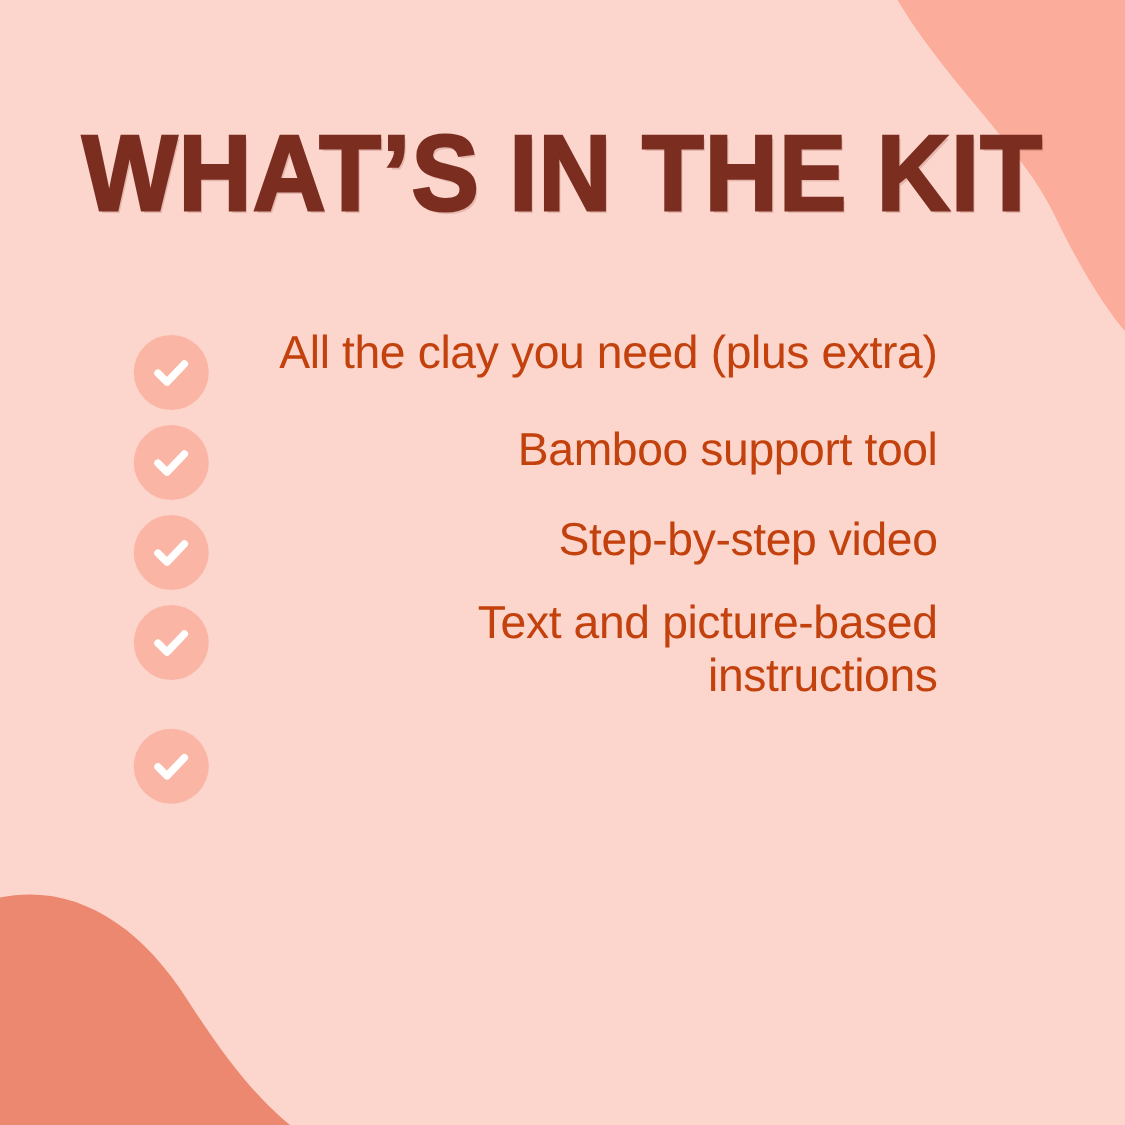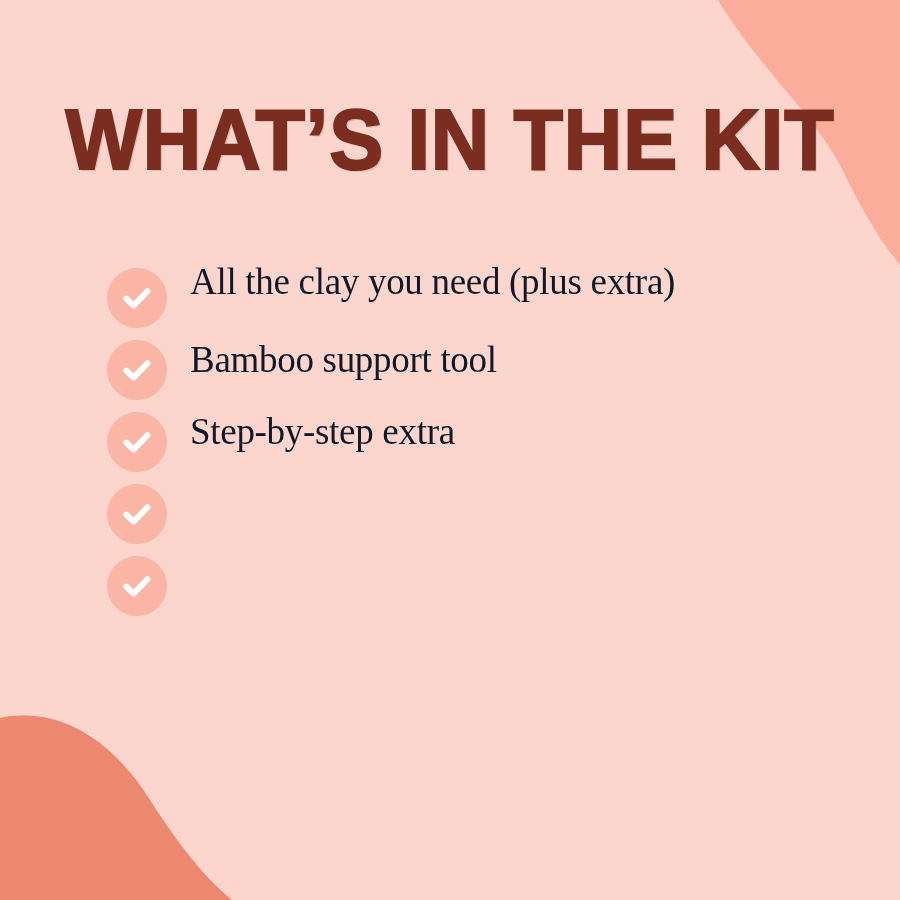--- a/index.html
+++ b/index.html
@@ -90,26 +90,26 @@
     justify-content: center;
   }
   .check-badge svg {
     display: block;
     width: 34px;
     height: 34px;
   }
 
   .kit-label {
     display: block;
-    color: #0f172a;
-    font-family: Liberation Serif, serif;
+    color: #c2410c;
+    font-family: Liberation Sans, sans-serif;
     font-size: 37px;
     line-height: 1.17;
     font-weight: 400;
-    text-align: left;
+    text-align: right;
     letter-spacing: -0.3px;
     padding-top: 8px;
   }
   .kit-item.two-line .kit-label { padding-top: 2px; }
 </style>
 </head>
 <body>
 
 <div id="poster">
 
@@ -141,29 +141,30 @@
       </span>
       <span class="kit-label">Bamboo support tool</span>
     </li>
 
     <li class="kit-item">
       <span class="check-badge">
         <svg viewBox="0 0 24 24" aria-hidden="true">
           <path d="M4.5 12.4 L9.6 17.4 L19.4 7.2" fill="none" stroke="#FFFFFF" stroke-width="4.2" stroke-linecap="round" stroke-linejoin="round"></path>
         </svg>
       </span>
-      <span class="kit-label">Step-by-step extra</span>
+      <span class="kit-label">Step-by-step video</span>
     </li>
 
     <li class="kit-item two-line">
       <span class="check-badge">
         <svg viewBox="0 0 24 24" aria-hidden="true">
           <path d="M4.5 12.4 L9.6 17.4 L19.4 7.2" fill="none" stroke="#FFFFFF" stroke-width="4.2" stroke-linecap="round" stroke-linejoin="round"></path>
         </svg>
       </span>
+      <span class="kit-label">Text and picture-based instructions</span>
     </li>
 
     <li class="kit-item">
       <span class="check-badge">
         <svg viewBox="0 0 24 24" aria-hidden="true">
           <path d="M4.5 12.4 L9.6 17.4 L19.4 7.2" fill="none" stroke="#FFFFFF" stroke-width="4.2" stroke-linecap="round" stroke-linejoin="round"></path>
         </svg>
       </span>
     </li>
 

